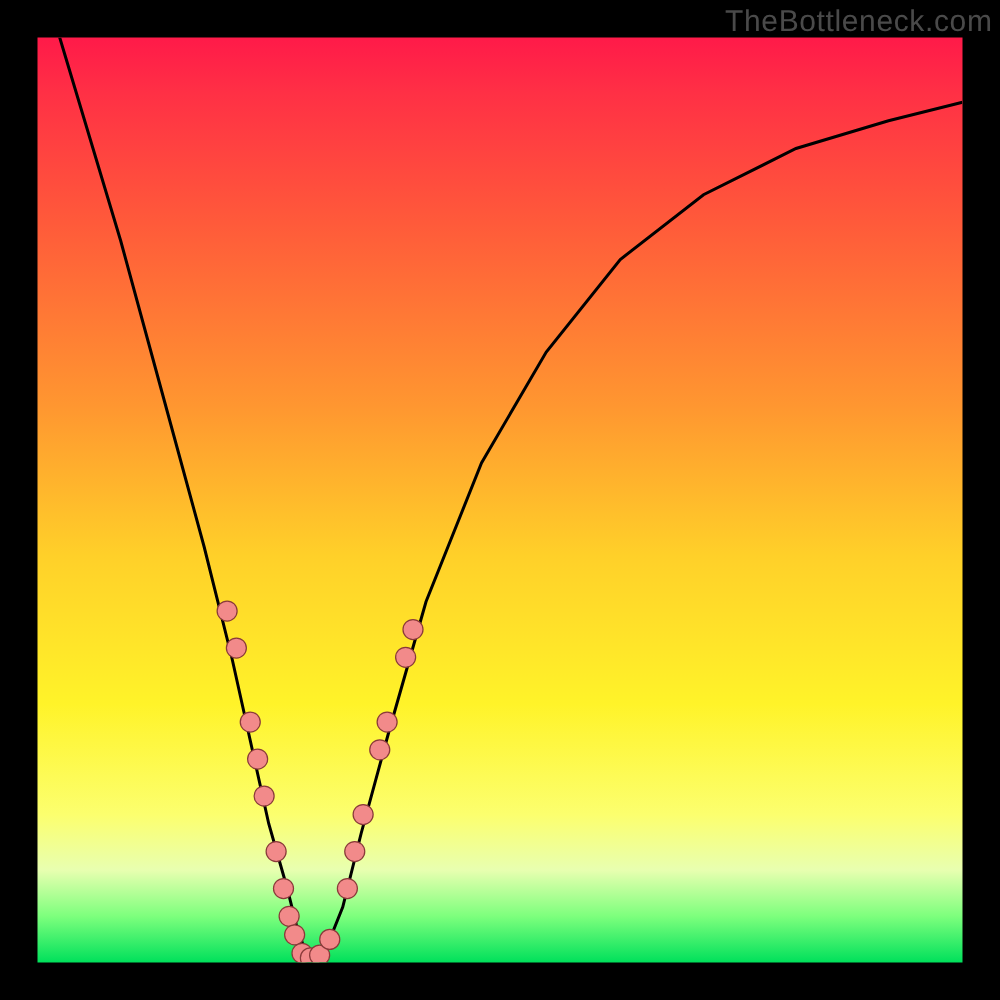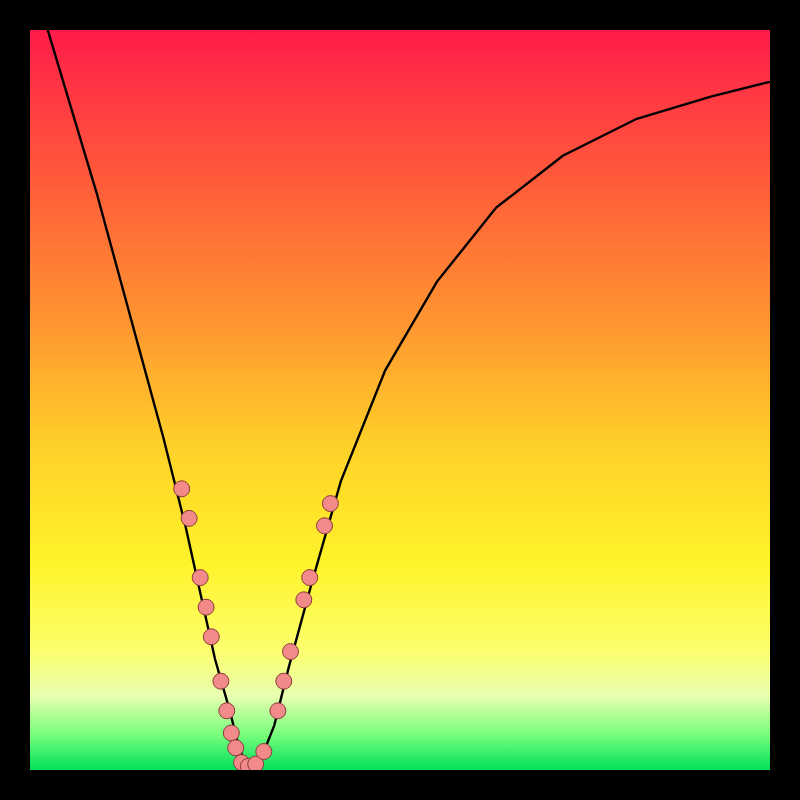--- a/index.html
+++ b/index.html
@@ -63,20 +63,21 @@
     left: 0;
     width: 740px;
     height: 740px;
     z-index: 3;
   }
 </style>
 </head>
 <body>
 
 <div class="frame">
+  <div class="watermark">TheBottleneck.com</div>
   <div class="plot">
     <svg class="curve" viewBox="0 0 740 740" preserveAspectRatio="none">
       <path id="curve-path" fill="none" stroke="#000000" stroke-width="2.4" d="M0.0 -59.2 L22.2 14.8 L44.4 88.8 L66.6 162.8 L88.8 244.2 L111.0 325.6 L133.2 407.0 L155.4 495.8 L170.2 562.4 L185.0 629.0 L199.8 680.8 L207.2 710.4 L214.6 732.6 L222.0 736.3 L229.4 732.6 L244.2 695.6 L259.0 636.4 L281.2 555.0 L310.8 451.4 L355.2 340.4 L407.0 251.6 L466.2 177.6 L532.8 125.8 L606.8 88.8 L680.8 66.6 L740.0 51.8"></path>
     </svg>
     <svg class="dots" viewBox="0 0 740 740" preserveAspectRatio="none">
       <g id="dots-group">
           <circle cx="151.7" cy="458.8" r="8" fill="#f28a8a" stroke="#8a3a3a" stroke-width="1"></circle>
           <circle cx="159.1" cy="488.4" r="8" fill="#f28a8a" stroke="#8a3a3a" stroke-width="1"></circle>
           <circle cx="170.2" cy="547.6" r="8" fill="#f28a8a" stroke="#8a3a3a" stroke-width="1"></circle>
           <circle cx="176.1" cy="577.2" r="8" fill="#f28a8a" stroke="#8a3a3a" stroke-width="1"></circle>

